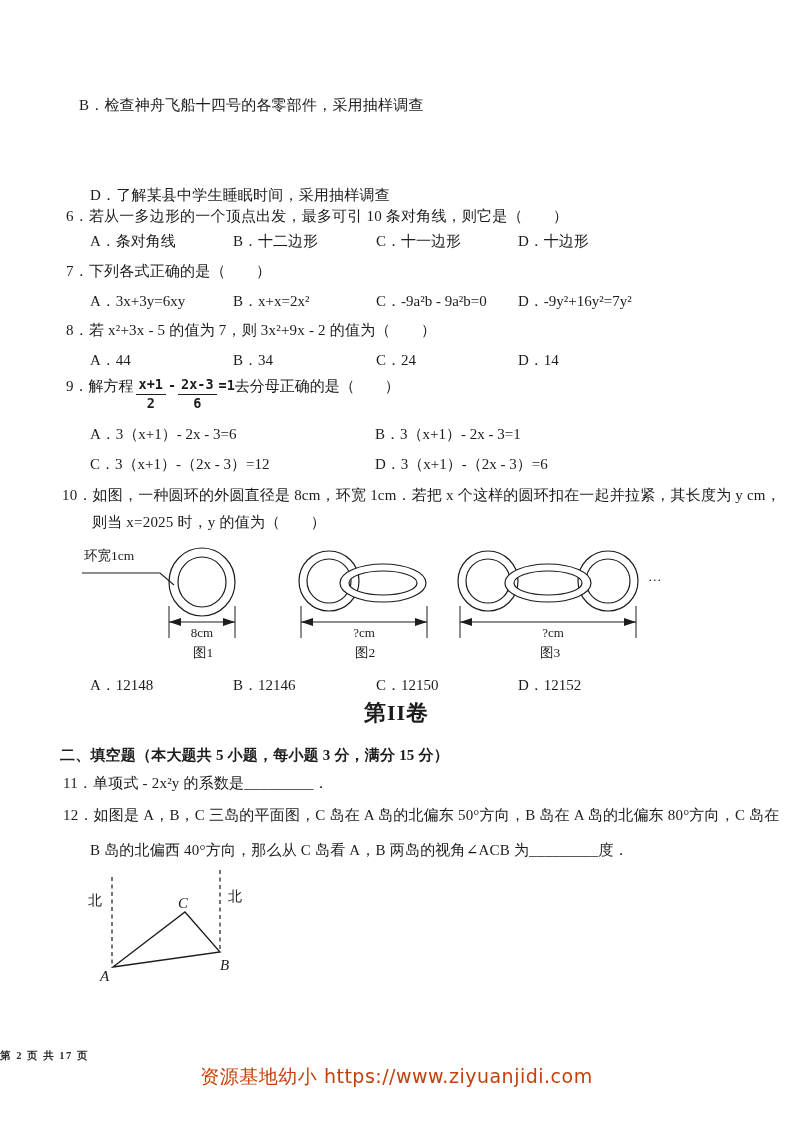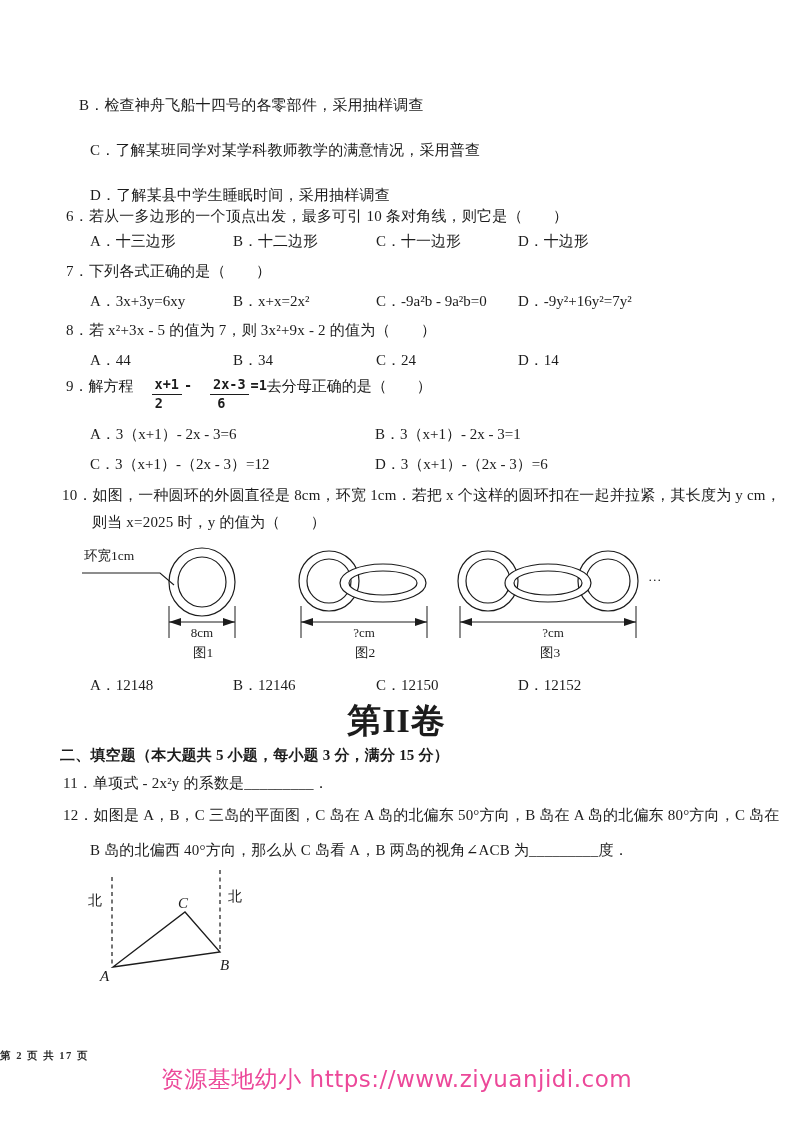--- a/index.html
+++ b/index.html
@@ -10,50 +10,49 @@
   }
   .line{position:absolute;white-space:pre;line-height:1.25;letter-spacing:0.2px;}
   .optrow{position:absolute;height:20px;}
   .optrow span{position:absolute;white-space:pre;top:0;}
   .o0{left:0;} .o1{left:143px;} .o2{left:286px;} .o3{left:428px;}
   .p0{left:0;} .p1{left:285px;}
   .fracline{position:absolute;display:flex;align-items:flex-start;white-space:pre;}
   .frac{display:inline-flex;flex-direction:column;align-items:center;
     font-family:"DejaVu Sans Mono","Liberation Mono",monospace;
     font-weight:bold;font-size:13.5px;line-height:1.15;margin:0 2px;}
-  .frac .num{border-bottom:1.3px solid #1c1c1c;padding:0 3px 1px 3px;margin-left:16px;}
+  .frac .num{border-bottom:1.3px solid #1c1c1c;padding:0 3px 1px 3px;}
   .frac .den{padding-top:1px;}
   .eqpart{font-family:"DejaVu Sans Mono","Liberation Mono",monospace;font-weight:bold;font-size:13.5px;}
   .sec-title{position:absolute;left:0;right:0;text-align:center;
-    font-size:34px;font-weight:bold;letter-spacing:1px;}
+    font-size:22px;font-weight:bold;letter-spacing:1px;}
   .subtitle{font-weight:bold;}
   .footer{position:absolute;left:0;right:0;
     font-size:10.5px;font-weight:600;letter-spacing:1.5px;color:#2a2a2a;}
   .watermark{position:absolute;left:0;right:0;text-align:center;
     font-family:"DejaVu Sans","Liberation Sans",sans-serif;
-    font-size:23px;color:#ec4899;letter-spacing:0.5px;}
+    font-size:19px;color:#c2410c;letter-spacing:0.5px;}
   svg{position:absolute;overflow:visible;}
   svg text{font-family:"Liberation Serif","DejaVu Serif",serif;fill:#1c1c1c;}
   .figlabel{font-size:13.5px;}
   .dimtext{font-size:13px;}
   .vertexlabel{font-style:italic;font-size:15px;}
   .northlabel{font-size:14px;}
 </style>
 </head>
 <body>
 
 <div id="page">
 
   <div class="line" style="top:96px;left:79px;">B．检查神舟飞船十四号的各零部件，采用抽样调查</div>
-  <div class="line" style="top:141px;left:90px;">C．了解某班同学对某学科教师教学的满意情况，采用普查</div>
   <div class="line" style="top:186px;left:90px;">D．了解某县中学生睡眠时间，采用抽样调查</div>
 
   <div class="line" style="top:207px;left:66px;">6．若从一多边形的一个顶点出发，最多可引 10 条对角线，则它是（　　）</div>
   <div class="optrow" style="top:232px;left:90px;width:640px;">
-    <span class="o0">A．十三边形</span>
+    <span class="o0">A．条对角线</span>
     <span class="o1">B．十二边形</span>
     <span class="o2">C．十一边形</span>
     <span class="o3">D．十边形</span>
   </div>
 
   <div class="line" style="top:262px;left:66px;">7．下列各式正确的是（　　）</div>
   <div class="optrow" style="top:292px;left:90px;width:640px;">
     <span class="o0">A．3x+3y=6xy</span>
     <span class="o1">B．x+x=2x²</span>
     <span class="o2">C．-9a²b - 9a²b=0</span>

